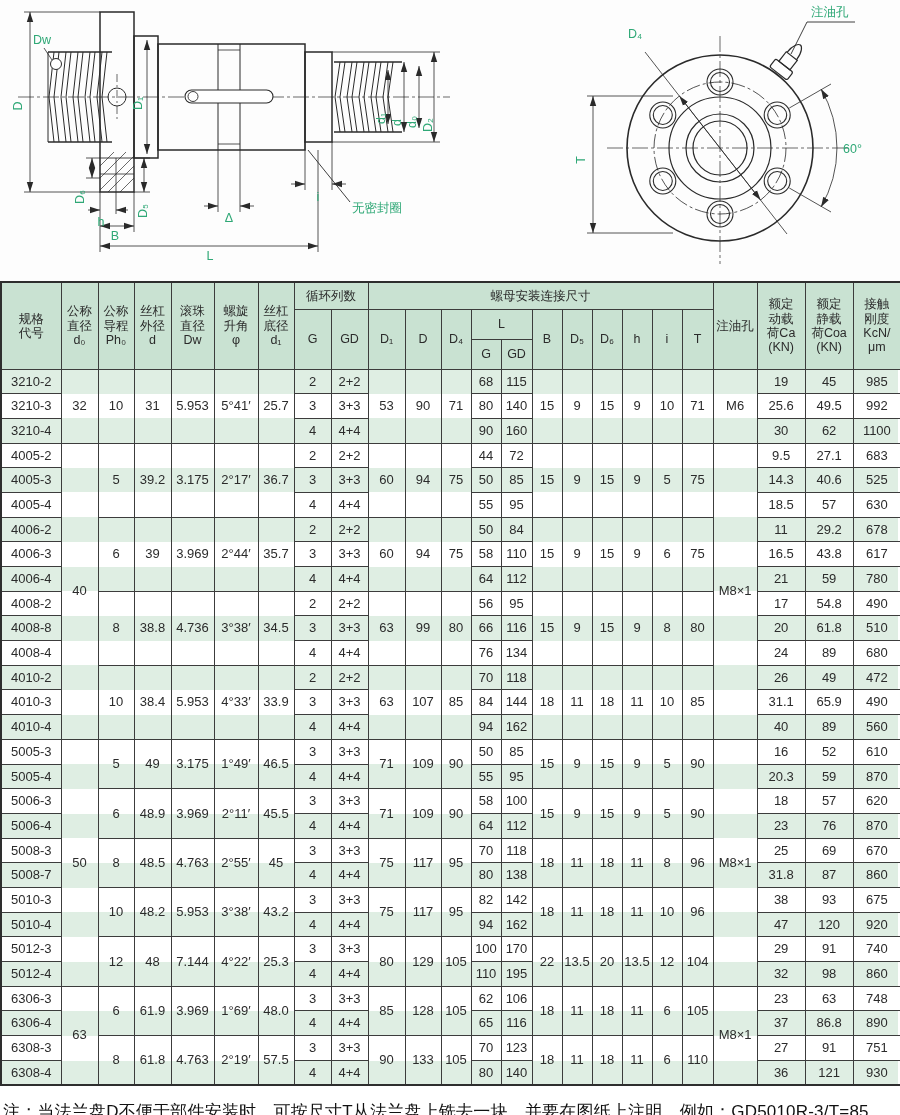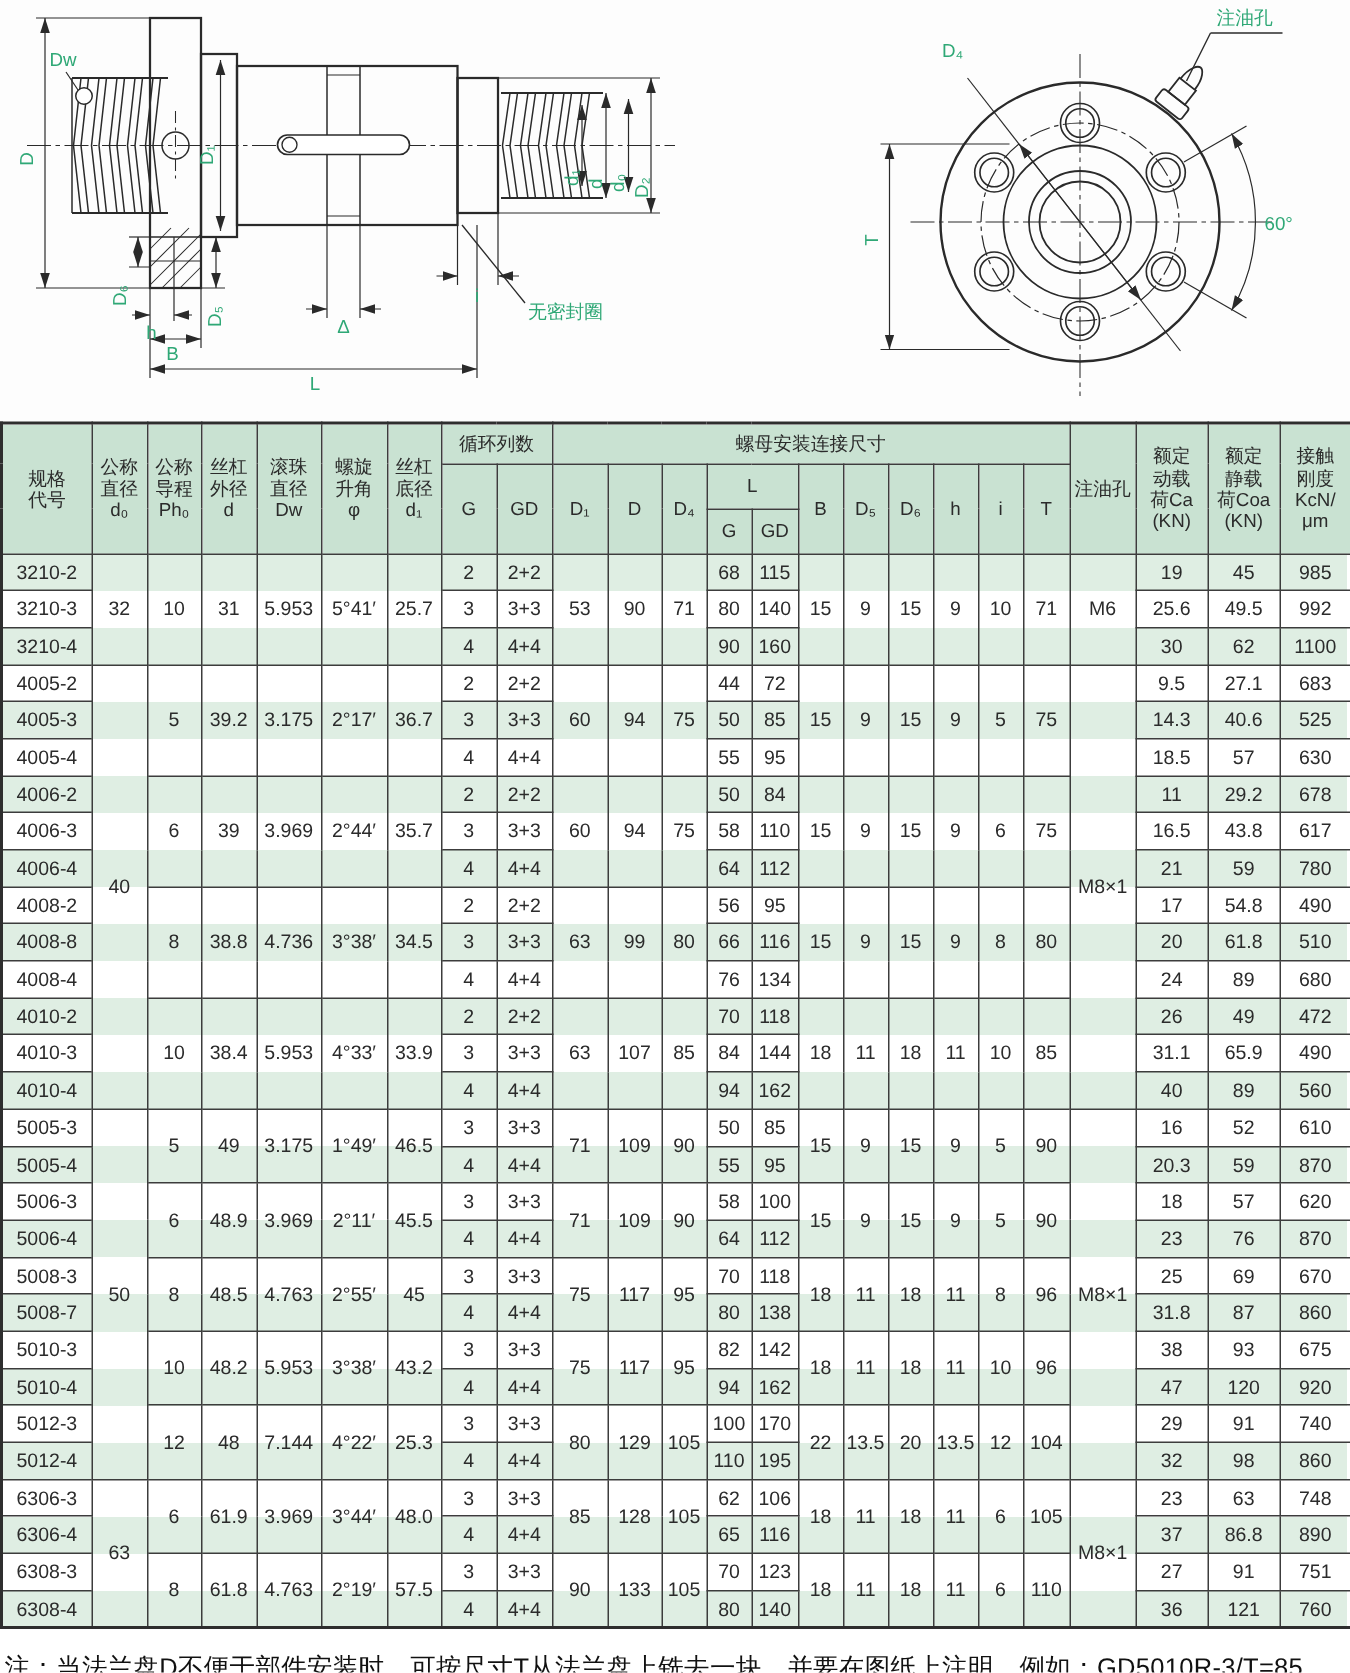--- a/index.html
+++ b/index.html
@@ -685,21 +685,21 @@
           <td>32</td>
           <td>98</td>
           <td>860</td>
         </tr>
         <tr class="dr">
           <td>6306-3</td>
           <td rowspan="4">63</td>
           <td rowspan="2">6</td>
           <td rowspan="2">61.9</td>
           <td rowspan="2">3.969</td>
-          <td rowspan="2">3°44′</td>
+          <td rowspan="2">1°69′</td>
           <td rowspan="2">48.0</td>
           <td>3</td>
           <td>3+3</td>
           <td rowspan="2">85</td>
           <td rowspan="2">128</td>
           <td rowspan="2">105</td>
           <td>62</td>
           <td>106</td>
           <td rowspan="2">18</td>
           <td rowspan="2">11</td>
@@ -747,19 +747,19 @@
           <td>751</td>
         </tr>
         <tr class="dr">
           <td>6308-4</td>
           <td>4</td>
           <td>4+4</td>
           <td>80</td>
           <td>140</td>
           <td>36</td>
           <td>121</td>
-          <td>760</td>
+          <td>930</td>
         </tr>
       </tbody>
   </table>
 </div>
 
 <div class="note">注：当法兰盘D不便于部件安装时，可按尺寸T从法兰盘上铣去一块，并要在图纸上注明，例如：GD5010R-3/T=85。</div>
 
 </body></html>

